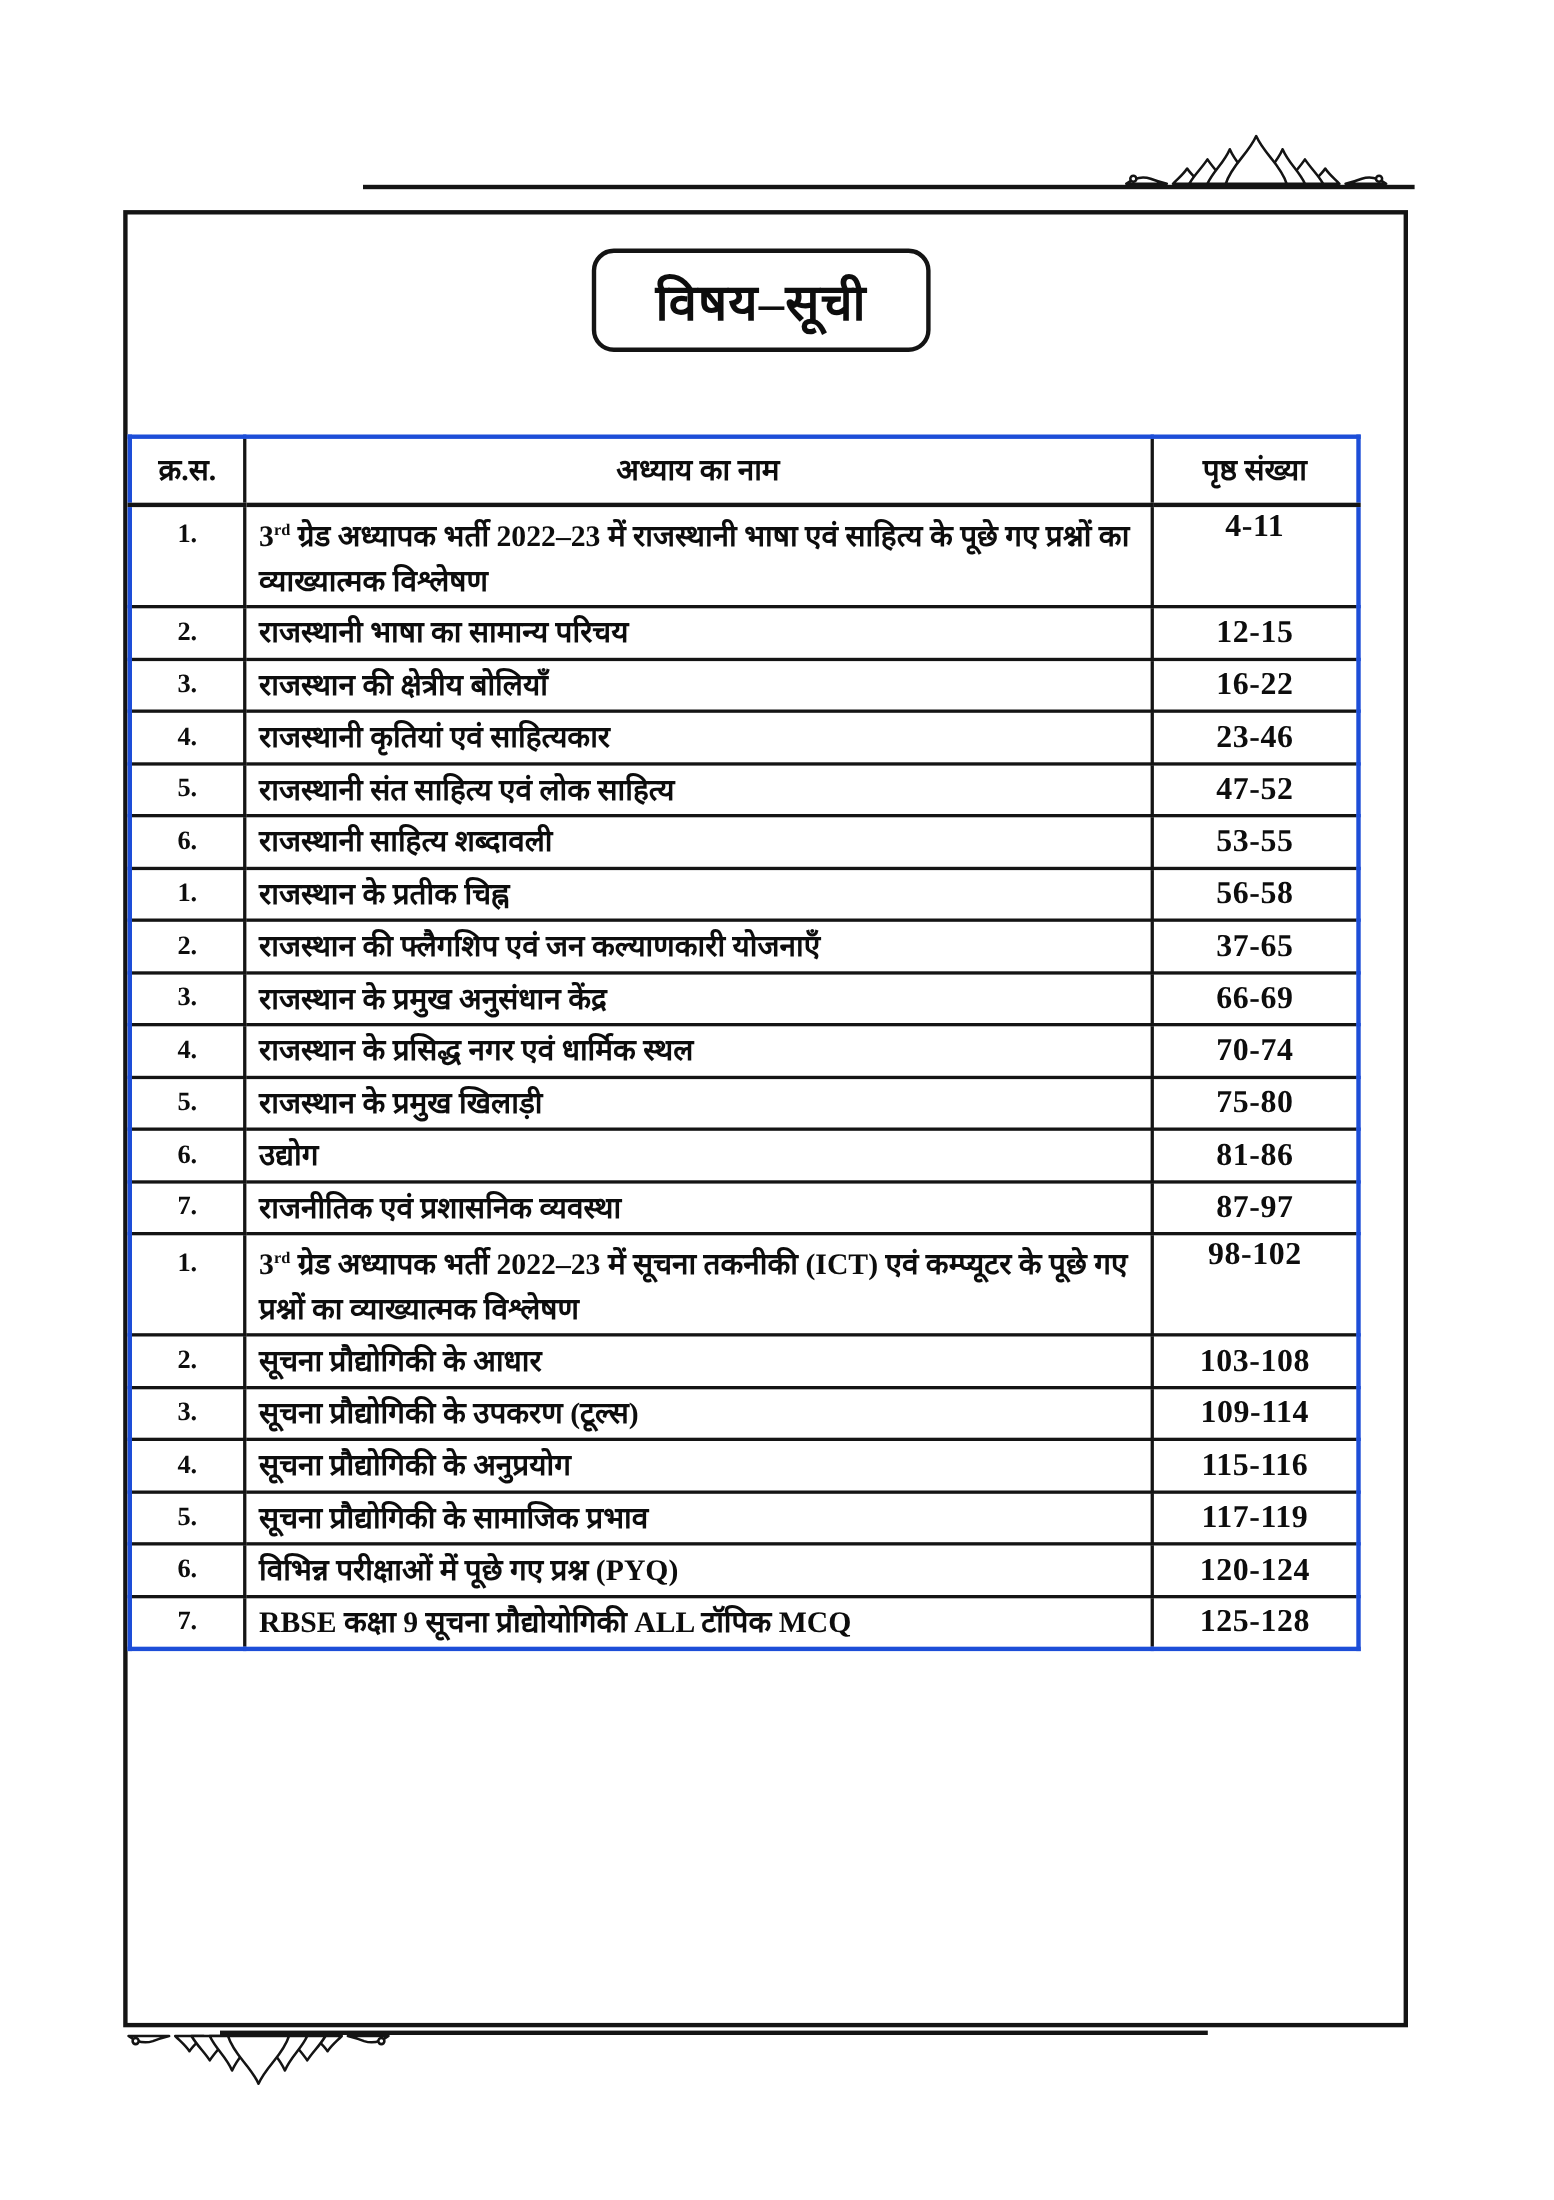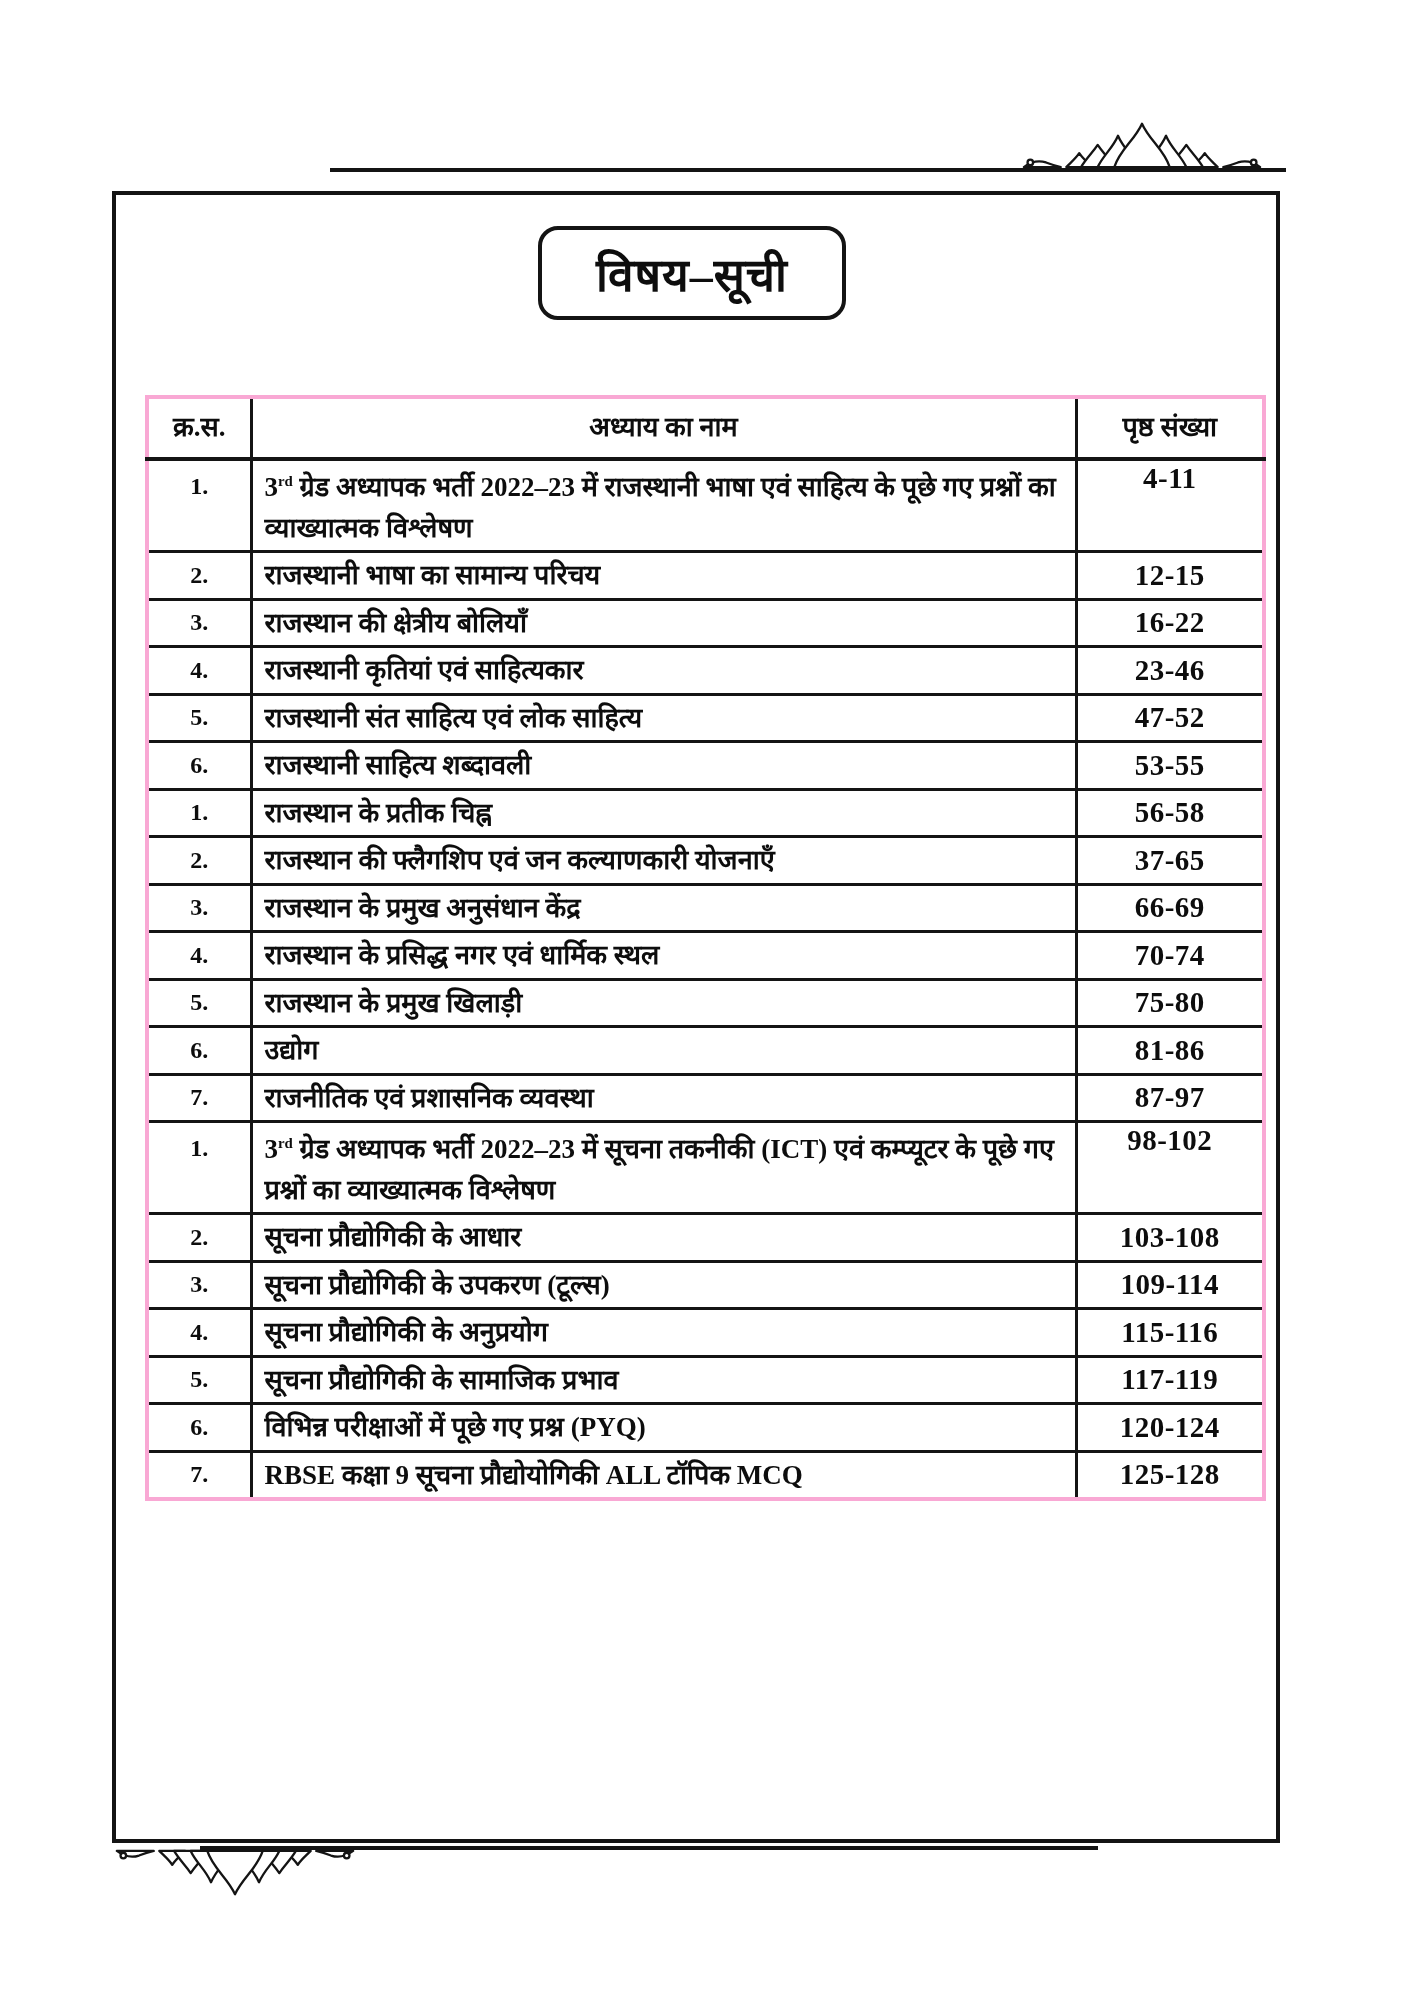--- a/index.html
+++ b/index.html
@@ -22,23 +22,23 @@
   .title-box{
     position:absolute;left:538px;top:226px;width:308px;height:94px;
     box-sizing:border-box;border:4px solid #141414;border-radius:20px;
     display:flex;align-items:center;justify-content:center;background:#fff;
   }
   .title-box h1{
     margin:0;font-size:46px;font-weight:bold;letter-spacing:1px;white-space:nowrap;text-align:center;
   }
   
   table.toc{
-    position:absolute;left:145px;top:395px;width:1117px;
+    position:absolute;left:116px;top:395px;width:1117px;
     border-collapse:collapse;table-layout:fixed;background:#fff;
-    border:4px solid #f9a8d4;
+    border:4px solid #1d4ed8;
   }
   col.c-no{width:104px;} col.c-chapter{width:825px;} col.c-pages{width:188px;}
   .toc th,.toc td{border:3px solid #141414;box-sizing:border-box;}
   .toc thead th{
     height:62px;vertical-align:top;padding-top:8px;
     font-size:27px;font-weight:bold;text-align:center;border-bottom:4px solid #141414;
   }
   tr.section td{
     height:44px;background:#d8d8d8;text-align:center;vertical-align:middle;
     font-size:28px;font-weight:bold;

